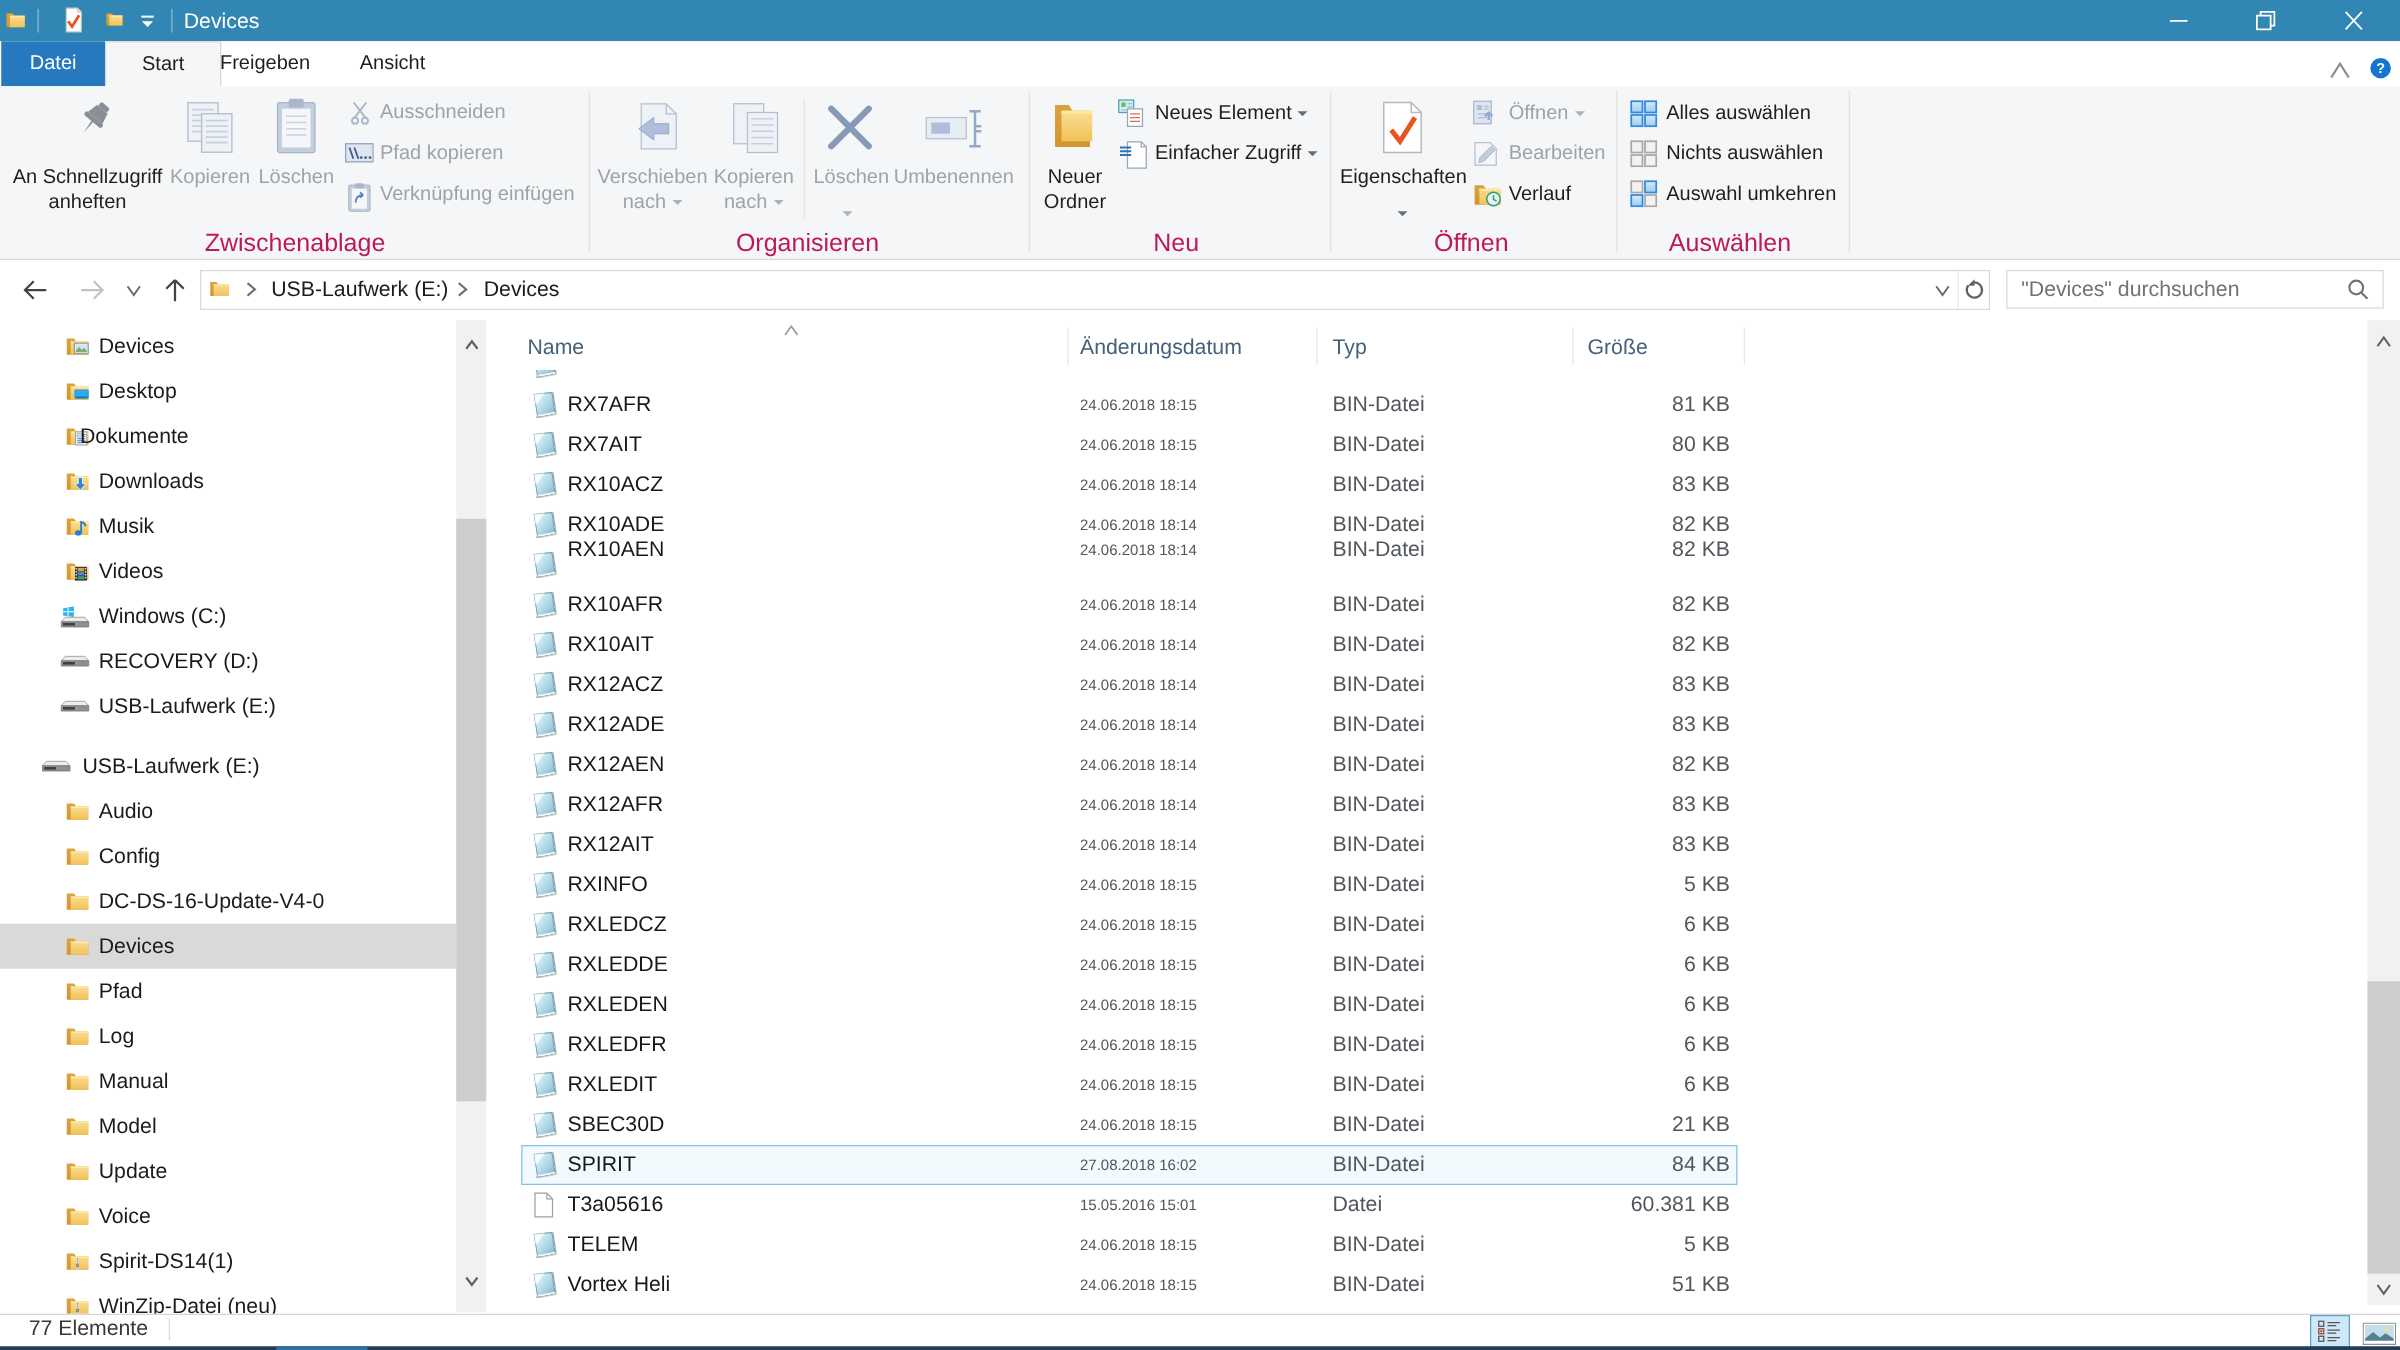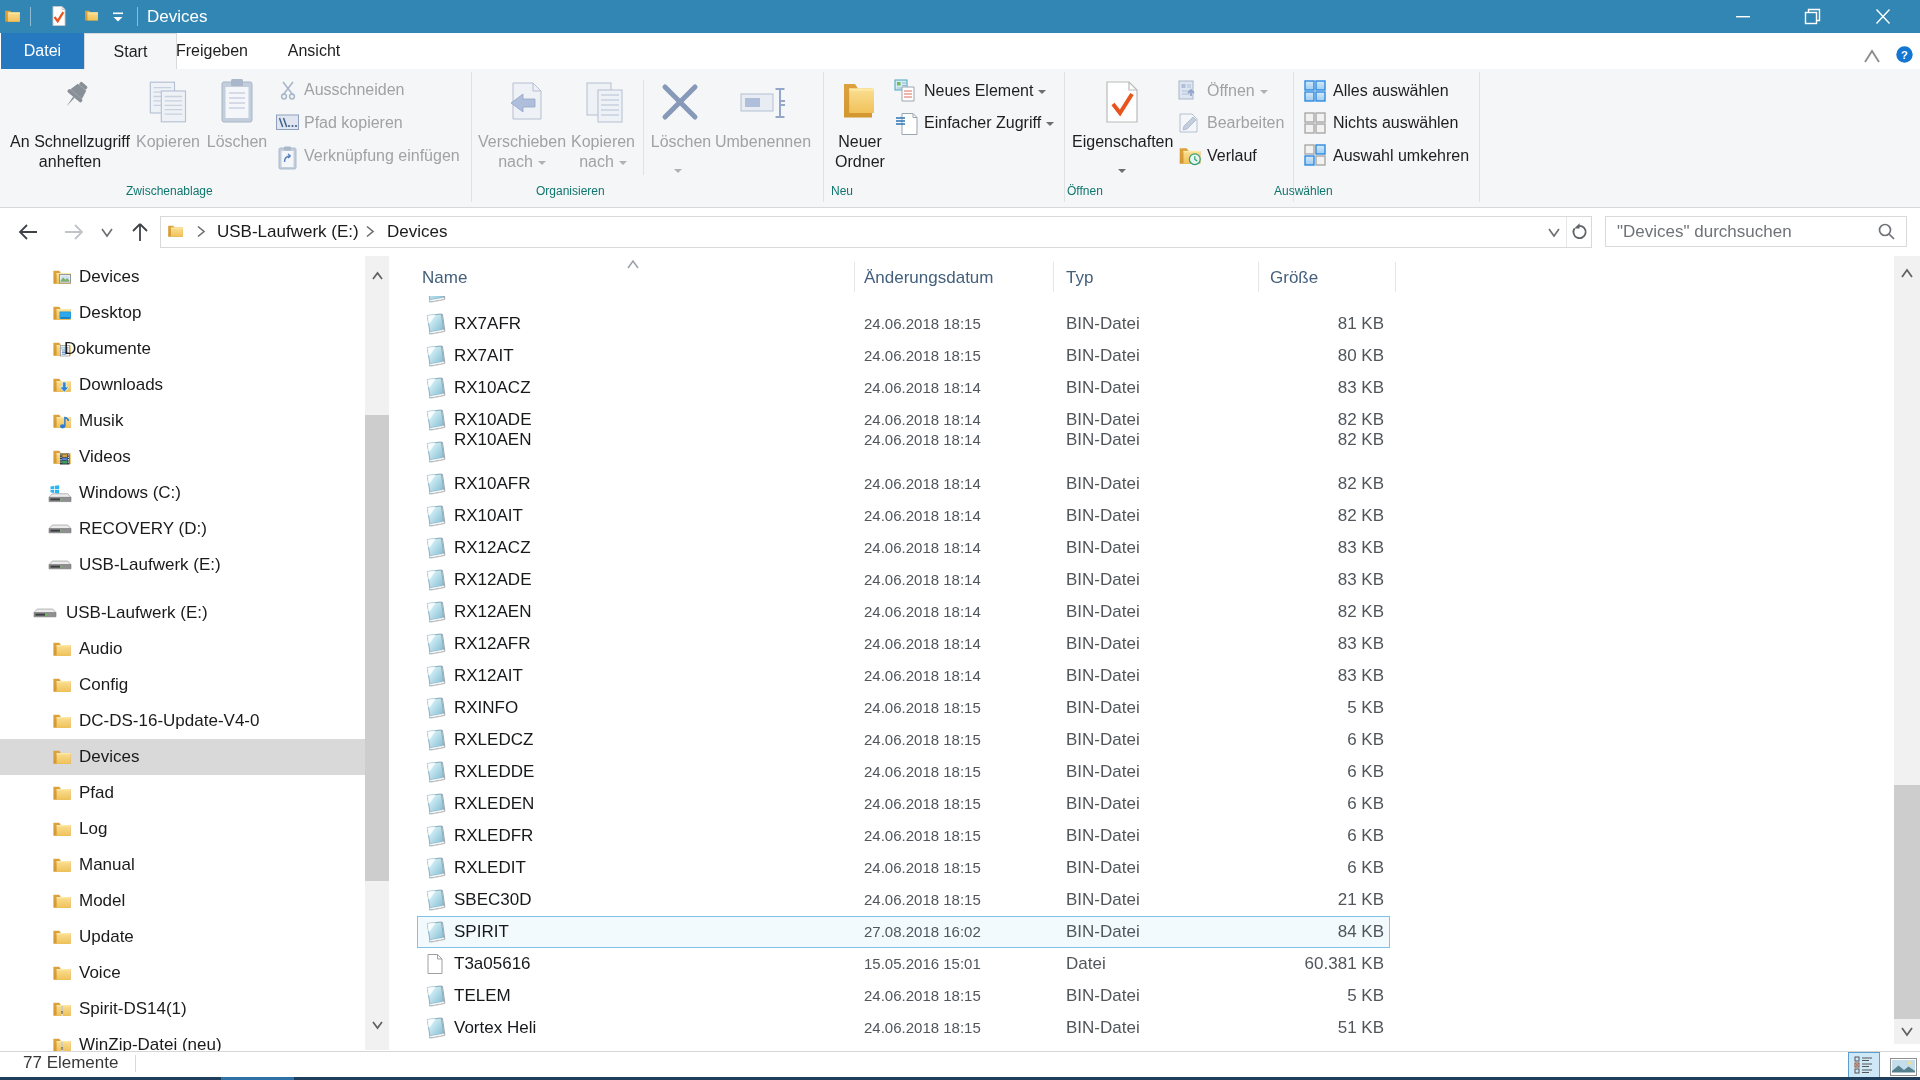--- a/index.html
+++ b/index.html
@@ -15,36 +15,36 @@
 #tabrow { left:0; top:33px; width:1920px; height:36px; background:#fff; }
 .tab { top:33px; height:36px; text-align:center; font-size:16px; }
 .tab span { display:block; line-height:36px; }
 #tab-datei { left:1px; width:83px; background:#2779bf; color:#fff; }
 #tab-start { left:84px; width:93px; background:#f5f6f7; border:1px solid #d8d9da; border-bottom:none; color:#1e1e1e; }
 #tab-frei { left:157px; width:110px; color:#1e1e1e; }
 #tab-ansicht { left:267px; width:94px; color:#1e1e1e; }
 
 #ribbon { left:0; top:69px; width:1920px; height:139px; background:#f5f6f7; border-bottom:1px solid #d8d8d8; }
 .gsep { top:3px; width:1px; height:130px; background:#e1e2e3; }
-.glabel { top:116px; height:22px; font-size:12px; color:#0f766e; }
+.glabel { top:116px; height:22px; font-size:20px; color:#be185d; text-align:center; }
 .rtxt { font-size:16px; color:#1e1e1e; white-space:nowrap; }
 .rdis { color:#9fa3a6; }
 .car { display:inline-block; width:0; height:0; border-left:4px solid transparent; border-right:4px solid transparent; border-top:4px solid #6a6e72; vertical-align:middle; margin-left:5px; }
 .cardis { border-top-color:#aeb2b5; }
 
 #addrband { left:0; top:209px; width:1920px; height:47px; background:#fff; }
 #addrbox { left:160px; top:216px; width:1432px; height:32px; border:1px solid #d9d9d9; background:#fff; }
 #searchbox { left:1605px; top:216px; width:302px; height:31px; border:1px solid #d9d9d9; background:#fff; }
 
 .srow { left:0; width:365px; height:36px; position:absolute; }
 .lbl { position:absolute; top:0; height:36px; line-height:36px; font-size:17px; color:#1b1b1b; white-space:nowrap; }
 
 .frow { position:absolute; left:417px; width:973px; height:32px; }
 .fname { position:absolute; left:37px; top:0; height:32px; line-height:32px; font-size:17px; color:#16181a; white-space:nowrap; }
-.fdate { position:absolute; left:447px; top:0; height:32px; line-height:32px; font-size:15px; color:#50565c; }
+.fdate { position:absolute; left:447px; top:0; height:32px; line-height:32px; font-size:12px; color:#50565c; }
 .ftype { position:absolute; left:649px; top:0; height:32px; line-height:32px; font-size:17px; color:#50565c; }
 .fsize { position:absolute; right:6px; top:0; height:32px; line-height:32px; font-size:17px; color:#50565c; }
 .hdr { position:absolute; top:260px; height:36px; line-height:36px; font-size:17px; color:#44607c; }
 
 .sbtrack { position:absolute; background:#f1f1f1; }
 .sbthumb { position:absolute; background:#cdcdcd; }
 
 #statusbar { left:0; top:1051px; width:1920px; height:26px; background:#fff; border-top:1px solid #d6d6d6; }
 #bottombar { left:0; top:1077px; width:1920px; height:3px; background:#1f3e5b; }
 </style></head><body>

